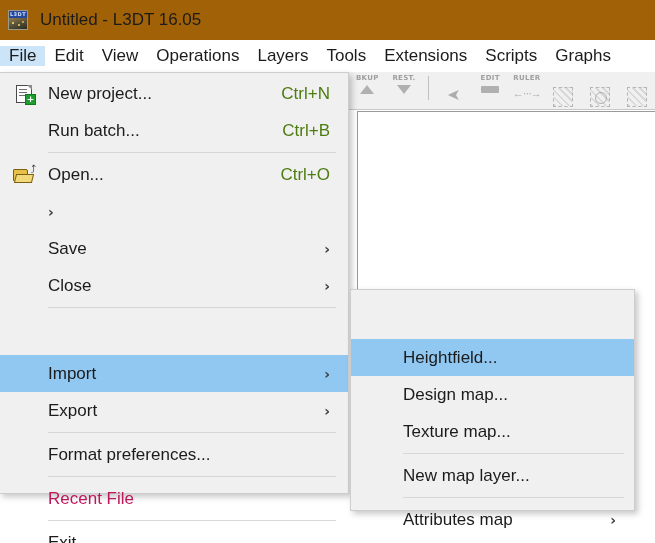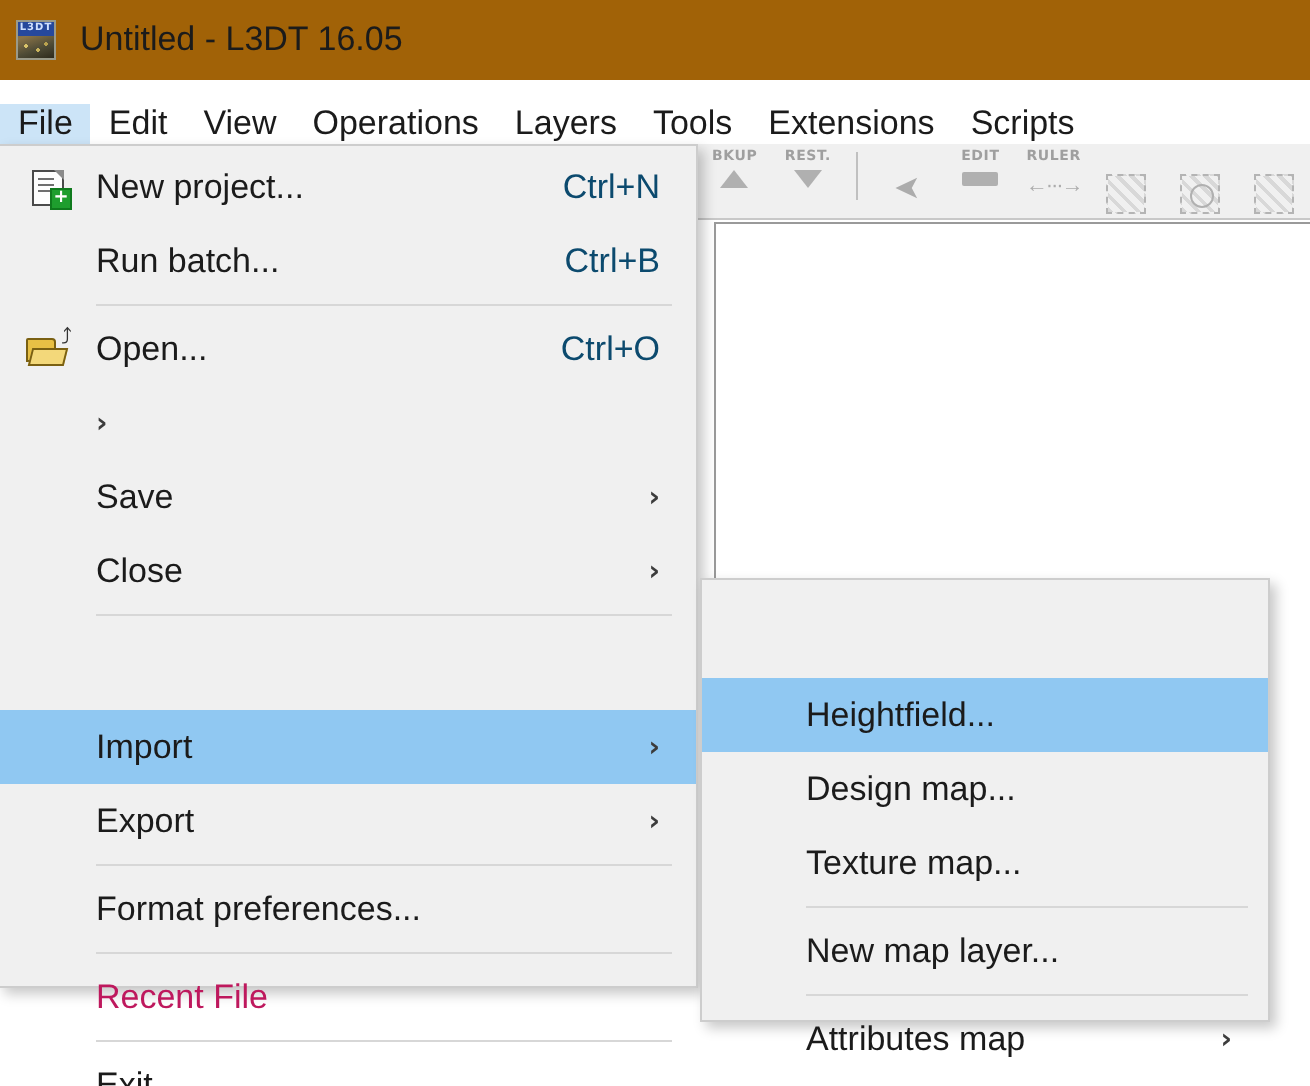--- a/index.html
+++ b/index.html
@@ -66,21 +66,21 @@
     white-space: nowrap;
   }
 
   
   #menubar {
     position: absolute;
     left: 0; top: 40px;
     width: 543px; height: 32px;
     background: #ffffff;
     display: flex;
-    align-items: flex-end;
+    align-items: center;
     border-bottom: 0;
   }
   .menubar-item {
     display: flex;
     align-items: center;
     padding: 0 9px;
     font-size: 17px;
     color: #1b1b1b;
     white-space: nowrap;
     cursor: default;
@@ -222,21 +222,21 @@
     justify-content: center;
     flex: none;
     height: 100%;
   }
   #file-menu .mi-label { margin-left: 0; }
   #import-submenu .mi-icon { width: 52px; }
   .mi-label { flex: 1 1 auto; }
   .mi-accel {
     margin-right: 18px;
     font-size: 17px;
-    color: #0c4a6e;
+    color: #4d7c0f;
   }
   .mi-sub {
     margin-right: 18px;
     font-size: 14px;
     color: #3c3c3c;
     font-weight: bold;
     font-family: "DejaVu Sans", sans-serif;
   }
   .sep {
     height: 1px;
@@ -323,20 +323,21 @@
 
 <div id="menubar">
   <div class="menubar-item open">File</div>
   <div class="menubar-item">Edit</div>
   <div class="menubar-item">View</div>
   <div class="menubar-item">Operations</div>
   <div class="menubar-item">Layers</div>
   <div class="menubar-item">Tools</div>
   <div class="menubar-item">Extensions</div>
   <div class="menubar-item">Scripts</div>
+  <div class="menubar-item">Graphs</div>
 </div>
 
 <div id="toolbar">
   <div style="width:349px;flex:none"></div>
 
   <div class="tool-btn">
     <span class="tool-cap">BKUP</span>
     <span class="arrow-up"></span>
   </div>
 

